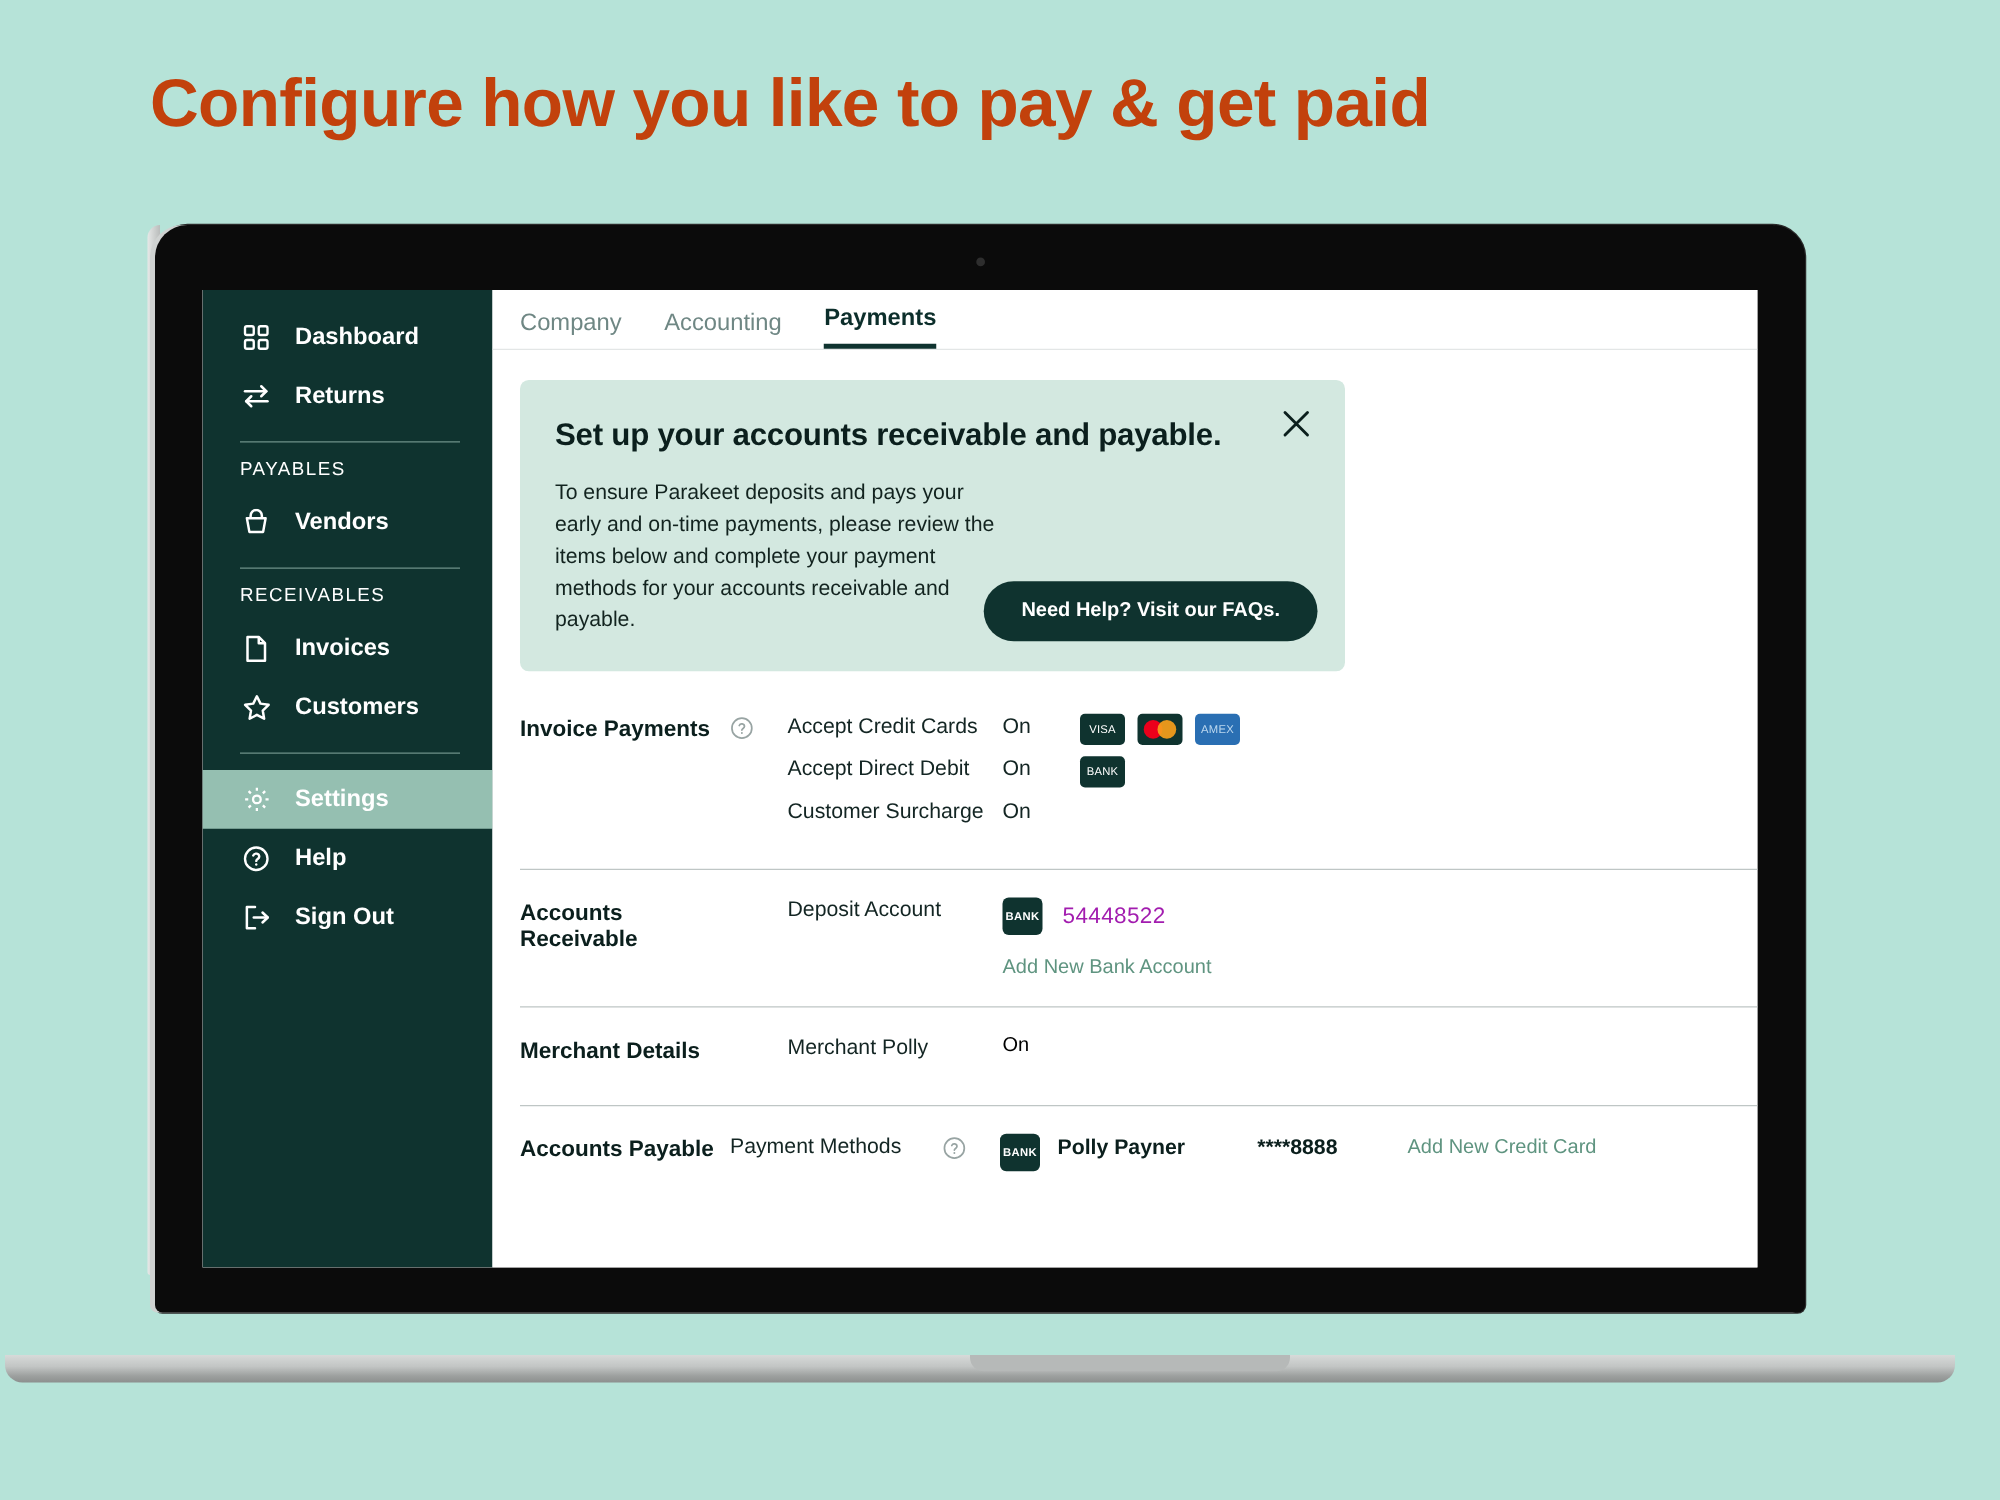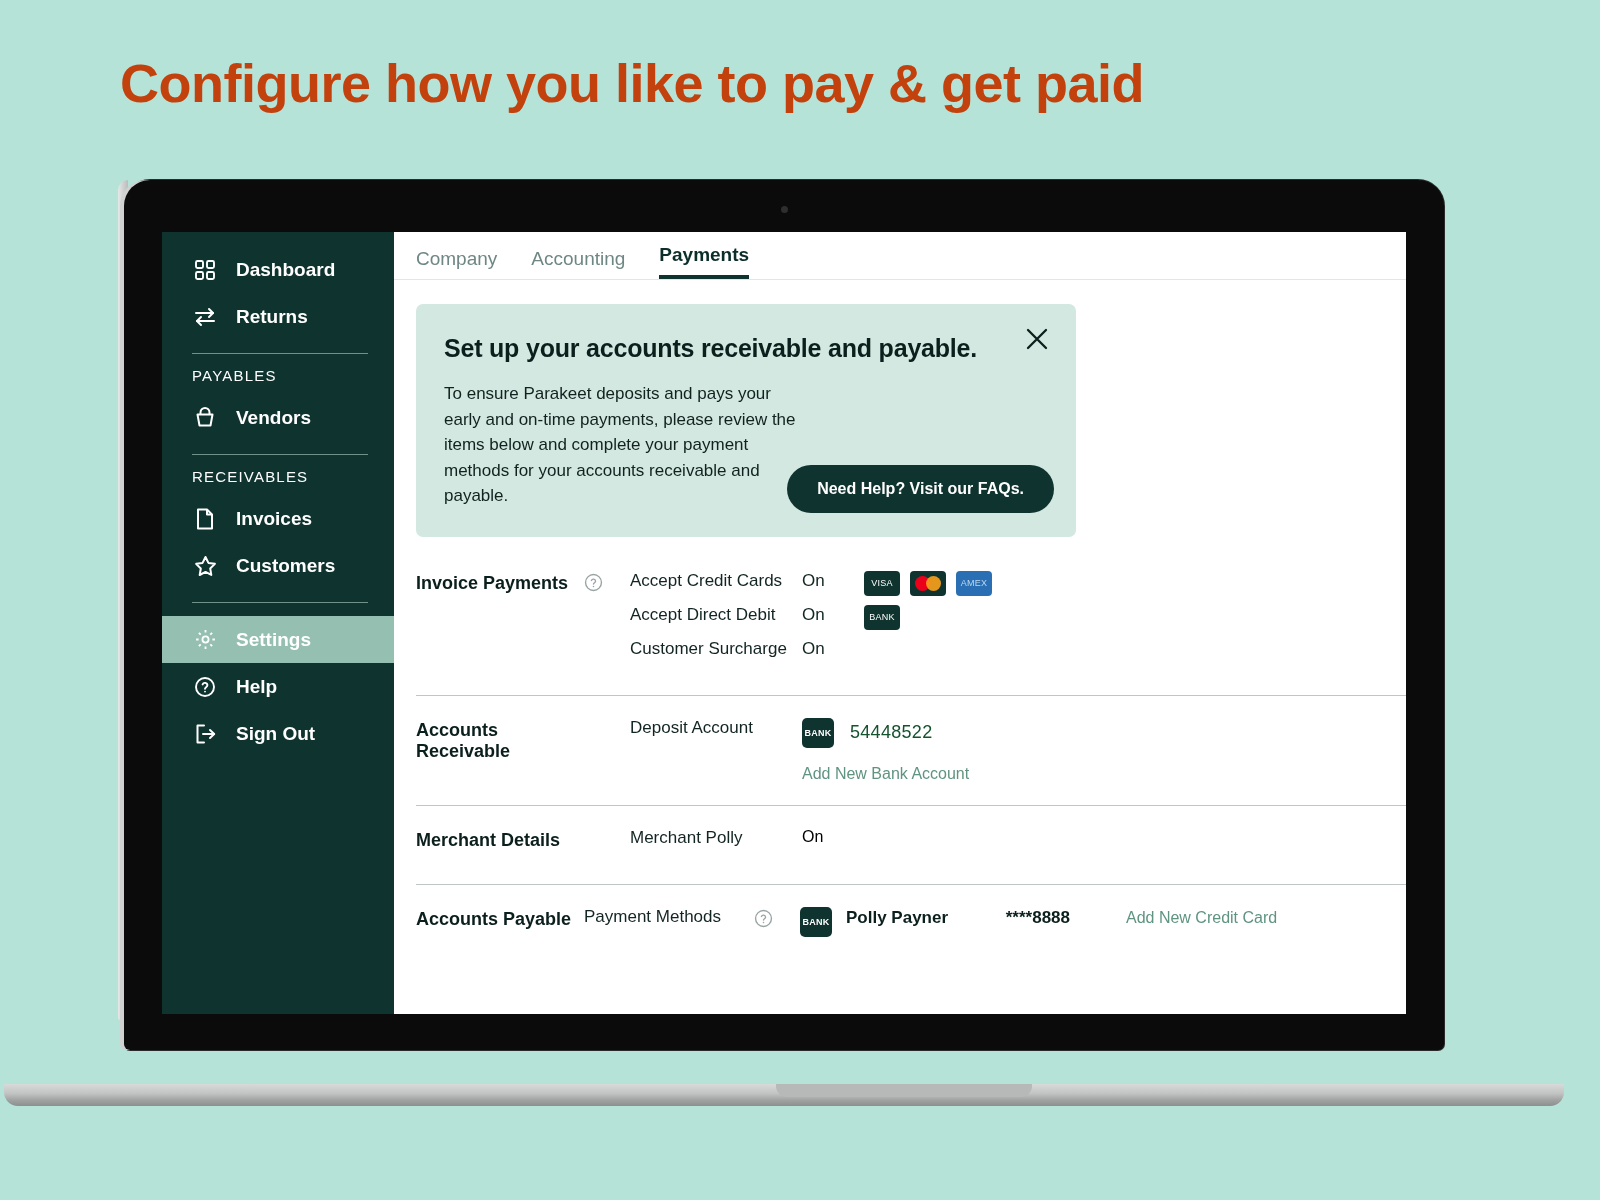--- a/index.html
+++ b/index.html
@@ -269,21 +269,21 @@
     width: 32px; height: 30px;
     border-radius: 5px;
     background: #0f332f;
     display: flex; align-items: center; justify-content: center;
     font-size: 9px; font-weight: 700; color: #ffffff;
     letter-spacing: 0.3px;
     flex: 0 0 32px;
   }
 
   .ar-main { display: flex; align-items: center; gap: 16px; }
-  .ar-acct { font-size: 18px; color: #14532d; letter-spacing: 0.3px; }
+  .ar-acct { font-size: 18px; color: #a21caf; letter-spacing: 0.3px; }
   .link {
     display: block;
     font-size: 16px;
     color: #5f9480;
     cursor: pointer;
     margin-top: 17px;
   }
 
   .speed-line { height: 30px; line-height: 20px; }
 

